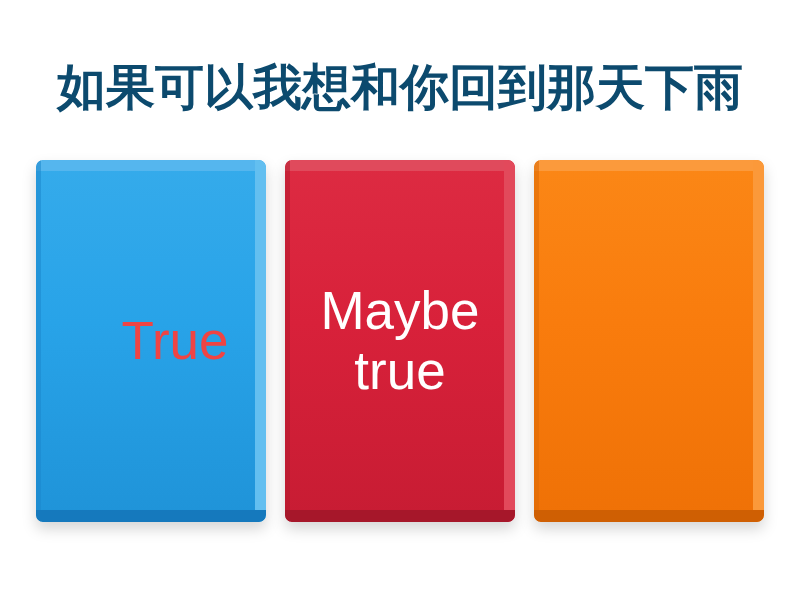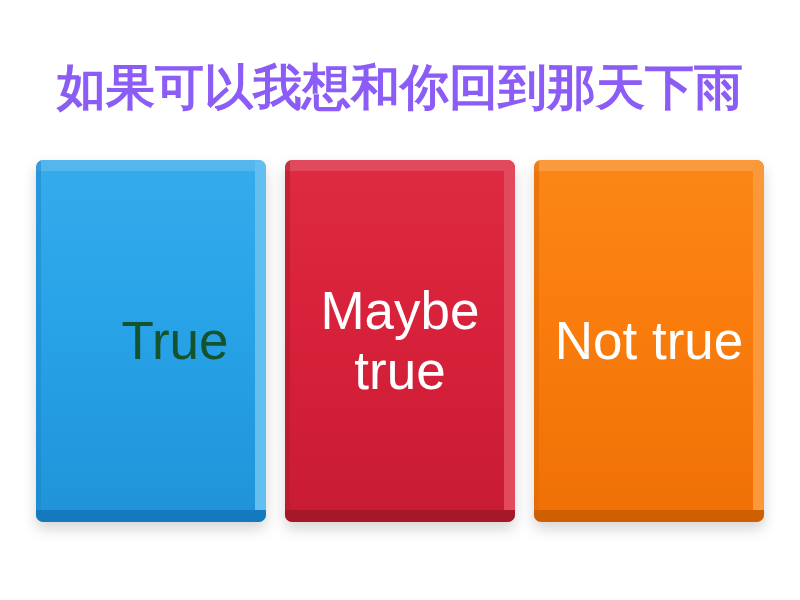--- a/index.html
+++ b/index.html
@@ -133,46 +133,45 @@
   .answer-card .bevel-bottom { background: var(--c-bottom); }
   .answer-card .bevel-right  { background: var(--c-right); }
   .answer-card .bevel-left   { background: var(--c-leftedge); opacity: .55; }
 </style>
 </head>
 <body style="background: rgb(255, 255, 255);">
 
 <div id="quiz-root" style="background: rgb(255, 255, 255);">
 
   <div class="question-area">
-    <div class="question-text" style="color: #8b5cf6;">如果可以我想和你回到那天下雨</div>
+    <div class="question-text" style="color: #0c4a6e;">如果可以我想和你回到那天下雨</div>
   </div>
 
   <div class="answers-row">
 
     <div class="answer-card" style="--c-base: #28a3e8; --c-light: #35abeb; --c-deep: #1f93d8; --c-top: #55b6ee; --c-bottom: #1579bd; --c-right: #63bff0; --c-leftedge: #1b86cc;">
       <div class="card-face"></div>
       <div class="bevel-top"></div>
       <div class="bevel-left"></div>
       <div class="bevel-right"></div>
       <div class="bevel-bottom"></div>
-      <div class="card-label" style="color: #14532d; margin-left: 48px;">True</div>
+      <div class="card-label" style="color: #ef4444; margin-left: 48px;">True</div>
     </div>
 
     <div class="answer-card" style="--c-base: #d8213a; --c-light: #dd2b42; --c-deep: #c71c33; --c-top: #e04a5c; --c-bottom: #a6172a; --c-right: #e2495b; --c-leftedge: #b41a2e;">
       <div class="card-face"></div>
       <div class="bevel-top"></div>
       <div class="bevel-left"></div>
       <div class="bevel-right"></div>
       <div class="bevel-bottom"></div>
       <div class="card-label" style="color: rgb(255, 255, 255); text-align: center;">Maybe true</div>
     </div>
 
     <div class="answer-card" style="--c-base: #f97c0d; --c-light: #fb8716; --c-deep: #ef7106; --c-top: #fb9a3c; --c-bottom: #cf5f03; --c-right: #fb993a; --c-leftedge: #dd6a04;">
       <div class="card-face"></div>
       <div class="bevel-top"></div>
       <div class="bevel-left"></div>
       <div class="bevel-right"></div>
       <div class="bevel-bottom"></div>
-      <div class="card-label" style="color: rgb(255, 255, 255);">Not true</div>
     </div>
 
   </div>
 </div>
 
 </body></html>

